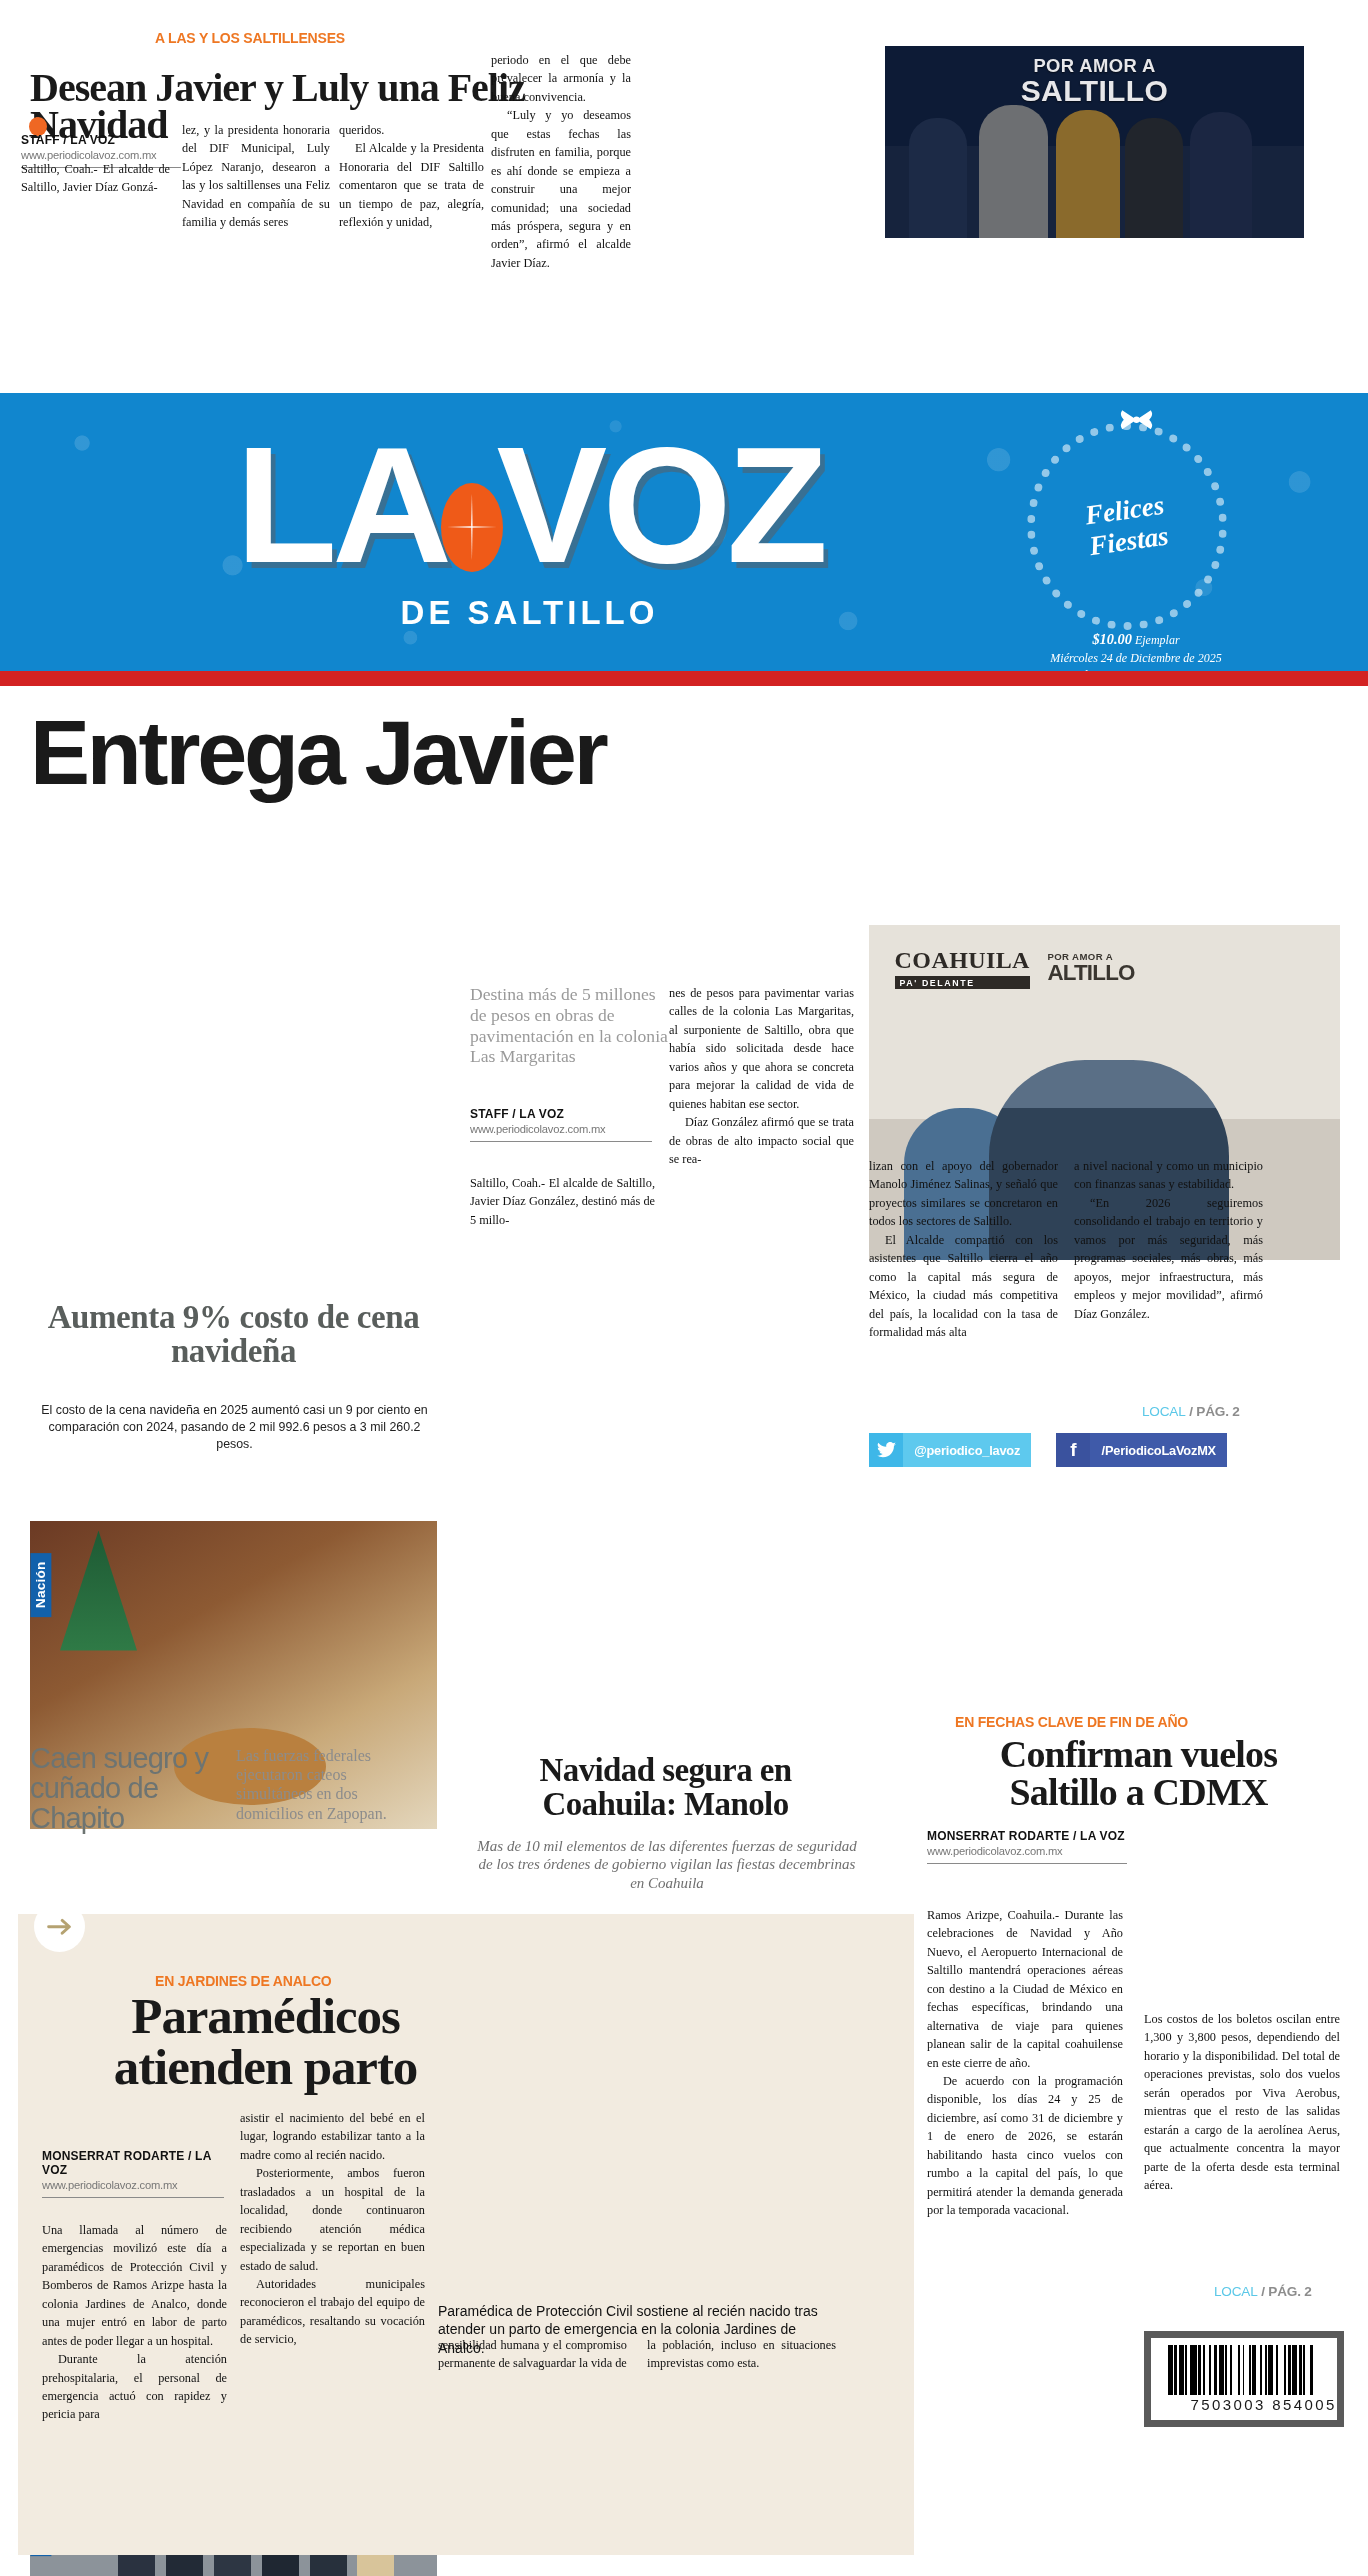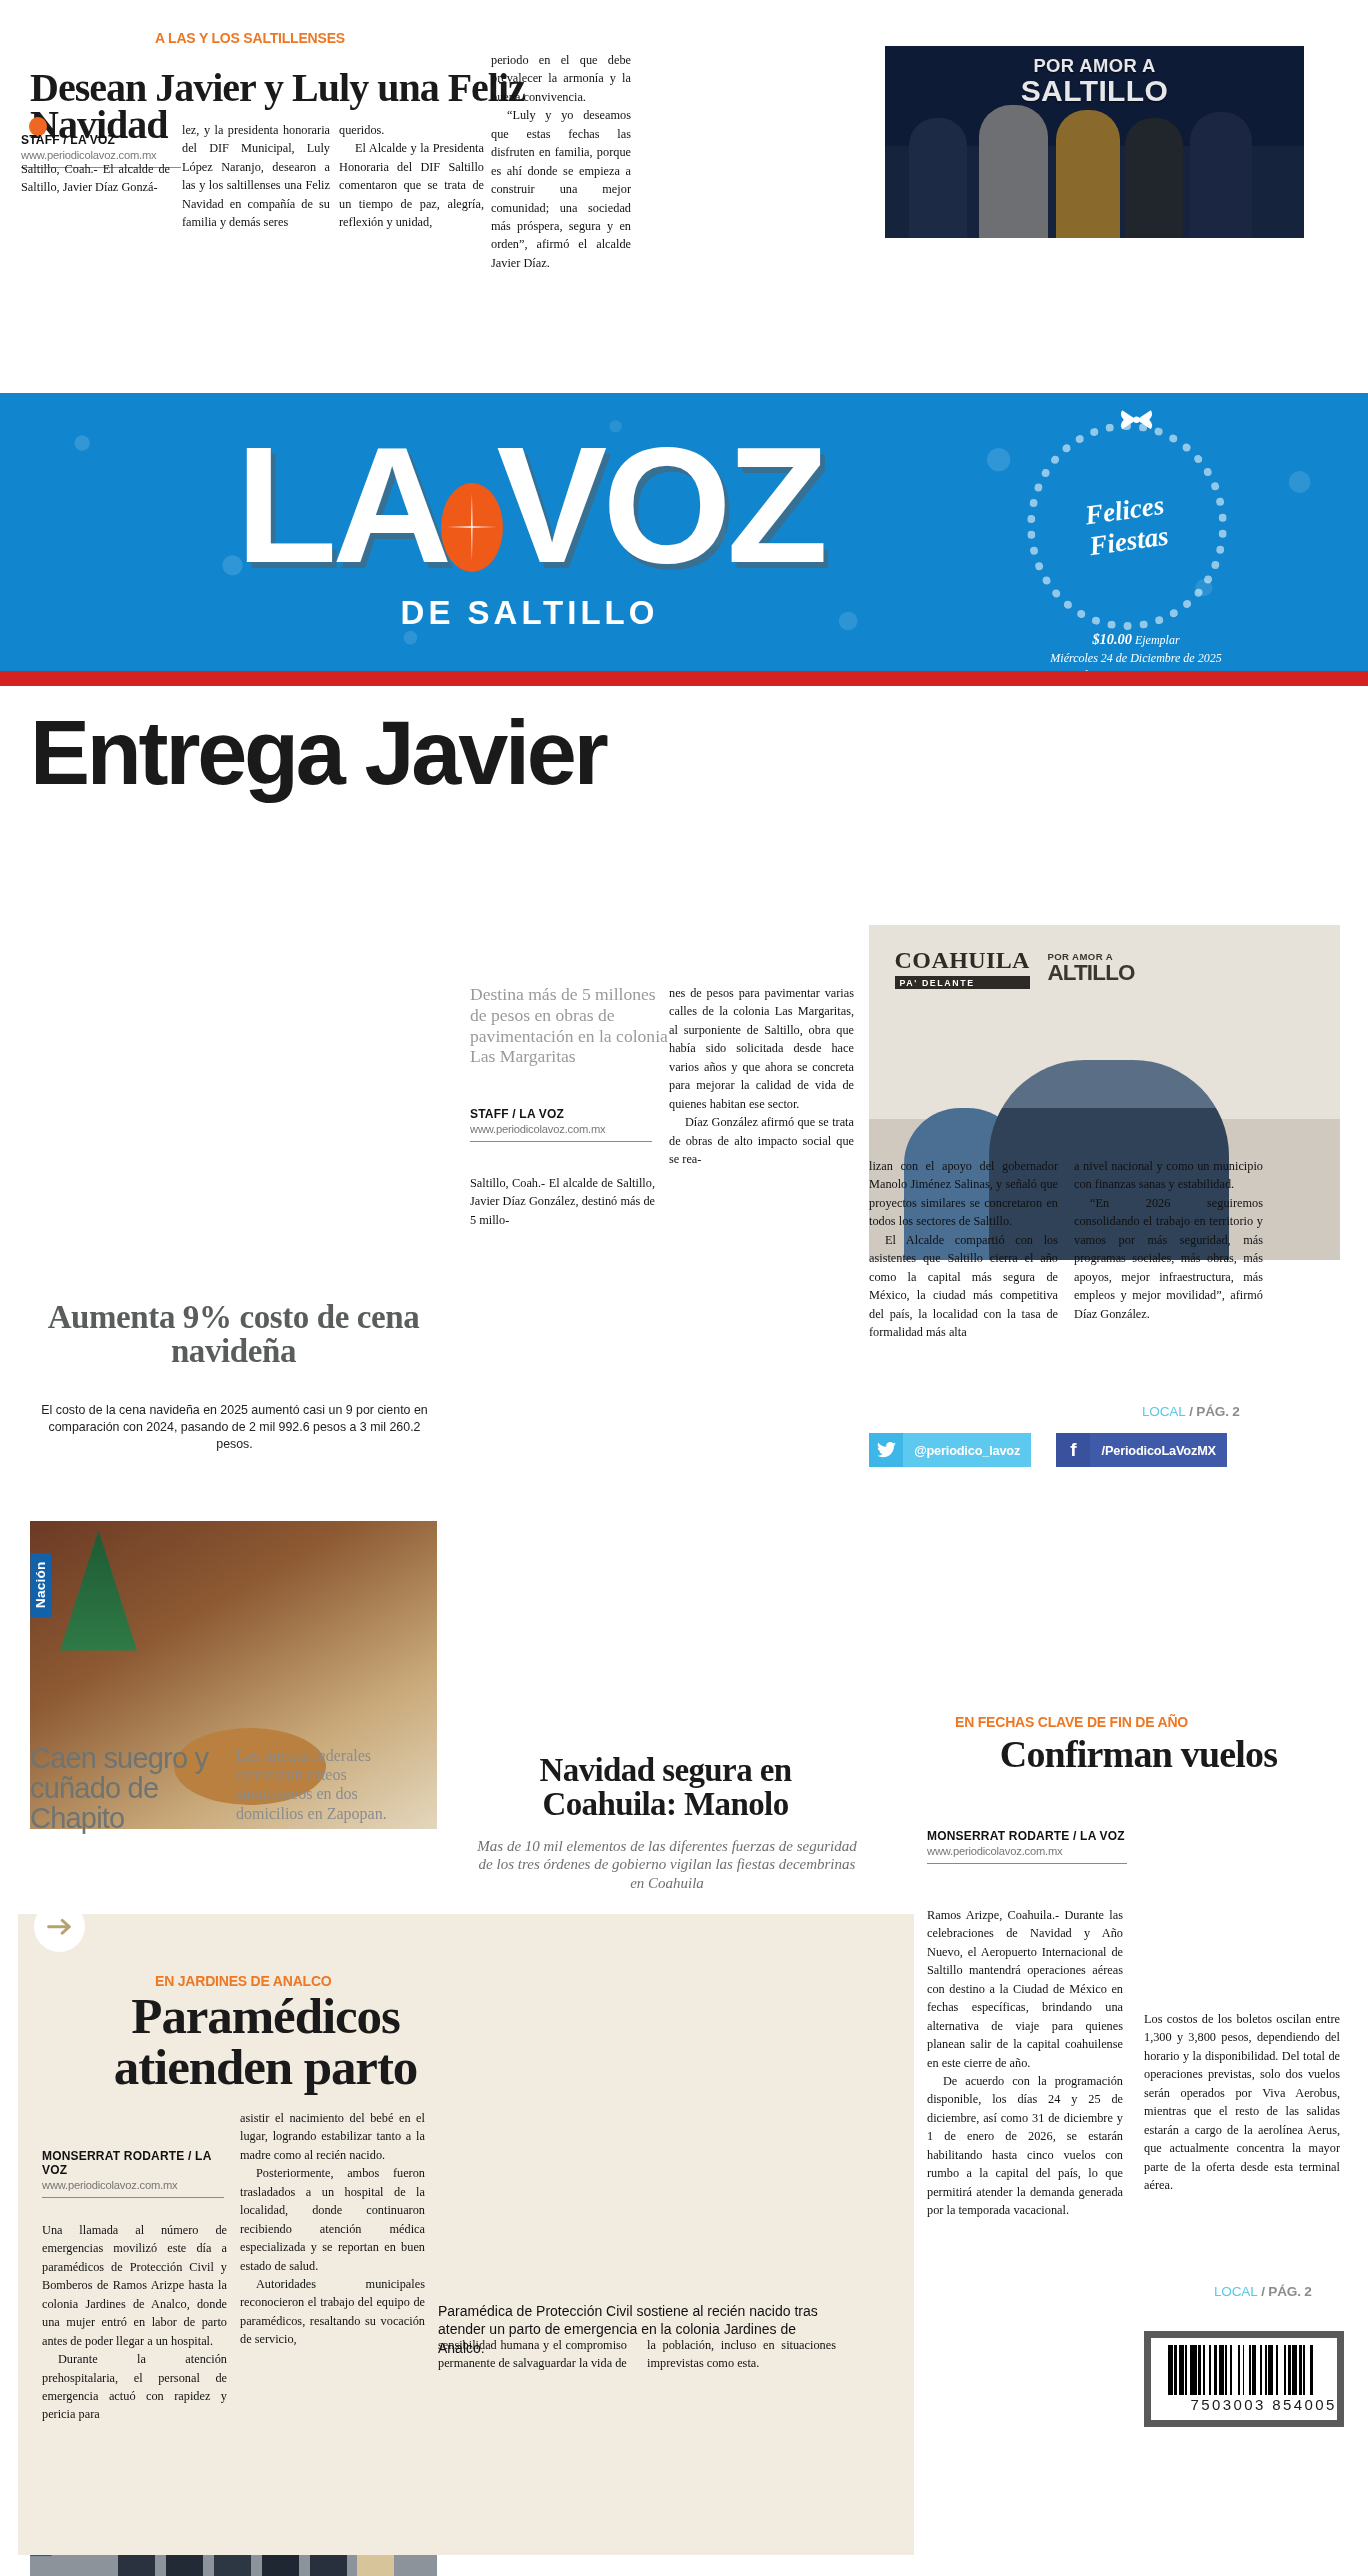--- a/index.html
+++ b/index.html
@@ -429,20 +429,21 @@
   </div>
   <div class="abs" id="chaphead">Caen suegro y cuñado de Chapito</div>
   <div class="abs" id="chapsub">Las fuerzas federales ejecutaron cateos simultáneos en dos domicilios en Zapopan.</div>
 
   <div class="abs serif-head" id="manolohead">Navidad segura en Coahuila: Manolo</div>
   <div class="abs" id="manolosub">Mas de 10 mil elementos de las diferentes fuerzas de seguridad de los tres órdenes de gobierno vigilan las fiestas decembrinas en Coahuila</div>
 
   <div class="abs kicker" id="flightkick">EN FECHAS CLAVE DE FIN DE AÑO</div>
   <div class="abs serif-head" id="flighthead">
     <div>Confirman vuelos</div>
+    <div>Saltillo a CDMX</div>
   </div>
   <div class="abs" id="flightby">
     <div class="byline">MONSERRAT RODARTE / LA VOZ</div>
     <div class="byurl">www.periodicolavoz.com.mx</div>
     <div class="byrule"></div>
   </div>
 
   <div class="abs body-col" id="flightc1">
       <p>Ramos Arizpe, Coahuila.- Durante las celebraciones de Navidad y Año Nuevo, el Aeropuerto Internacional de Saltillo mantendrá operaciones aéreas con destino a la Ciudad de México en fechas específicas, brindando una alternativa de viaje para quienes planean salir de la capital coahuilense en este cierre de año.</p>
       <p>De acuerdo con la programación disponible, los días 24 y 25 de diciembre, así como 31 de diciembre y 1 de enero de 2026, se estarán habilitando hasta cinco vuelos con rumbo a la capital del país, lo que permitirá atender la demanda generada por la temporada vacacional.</p>

